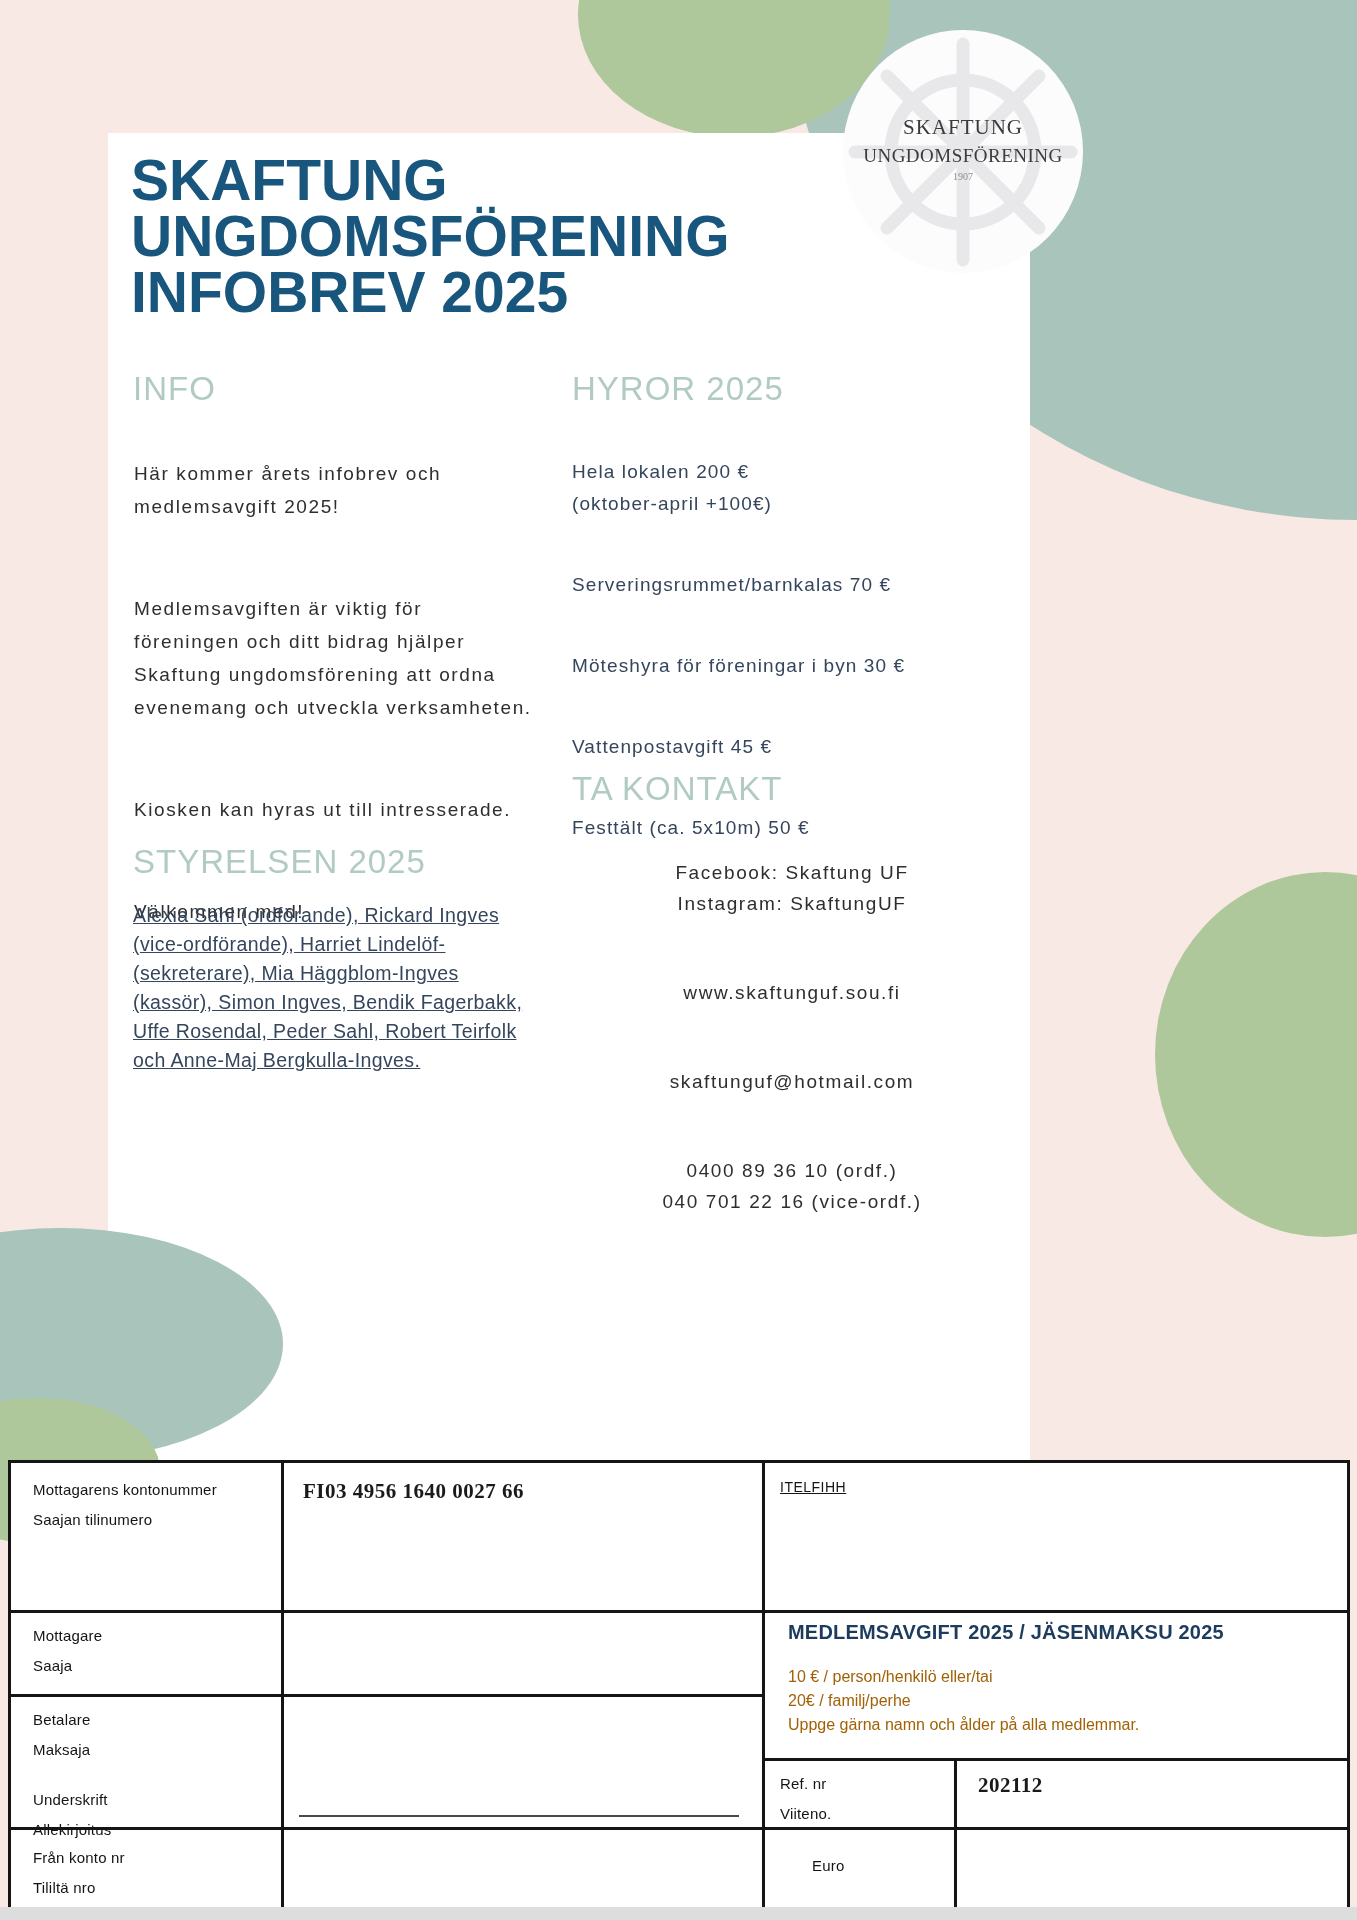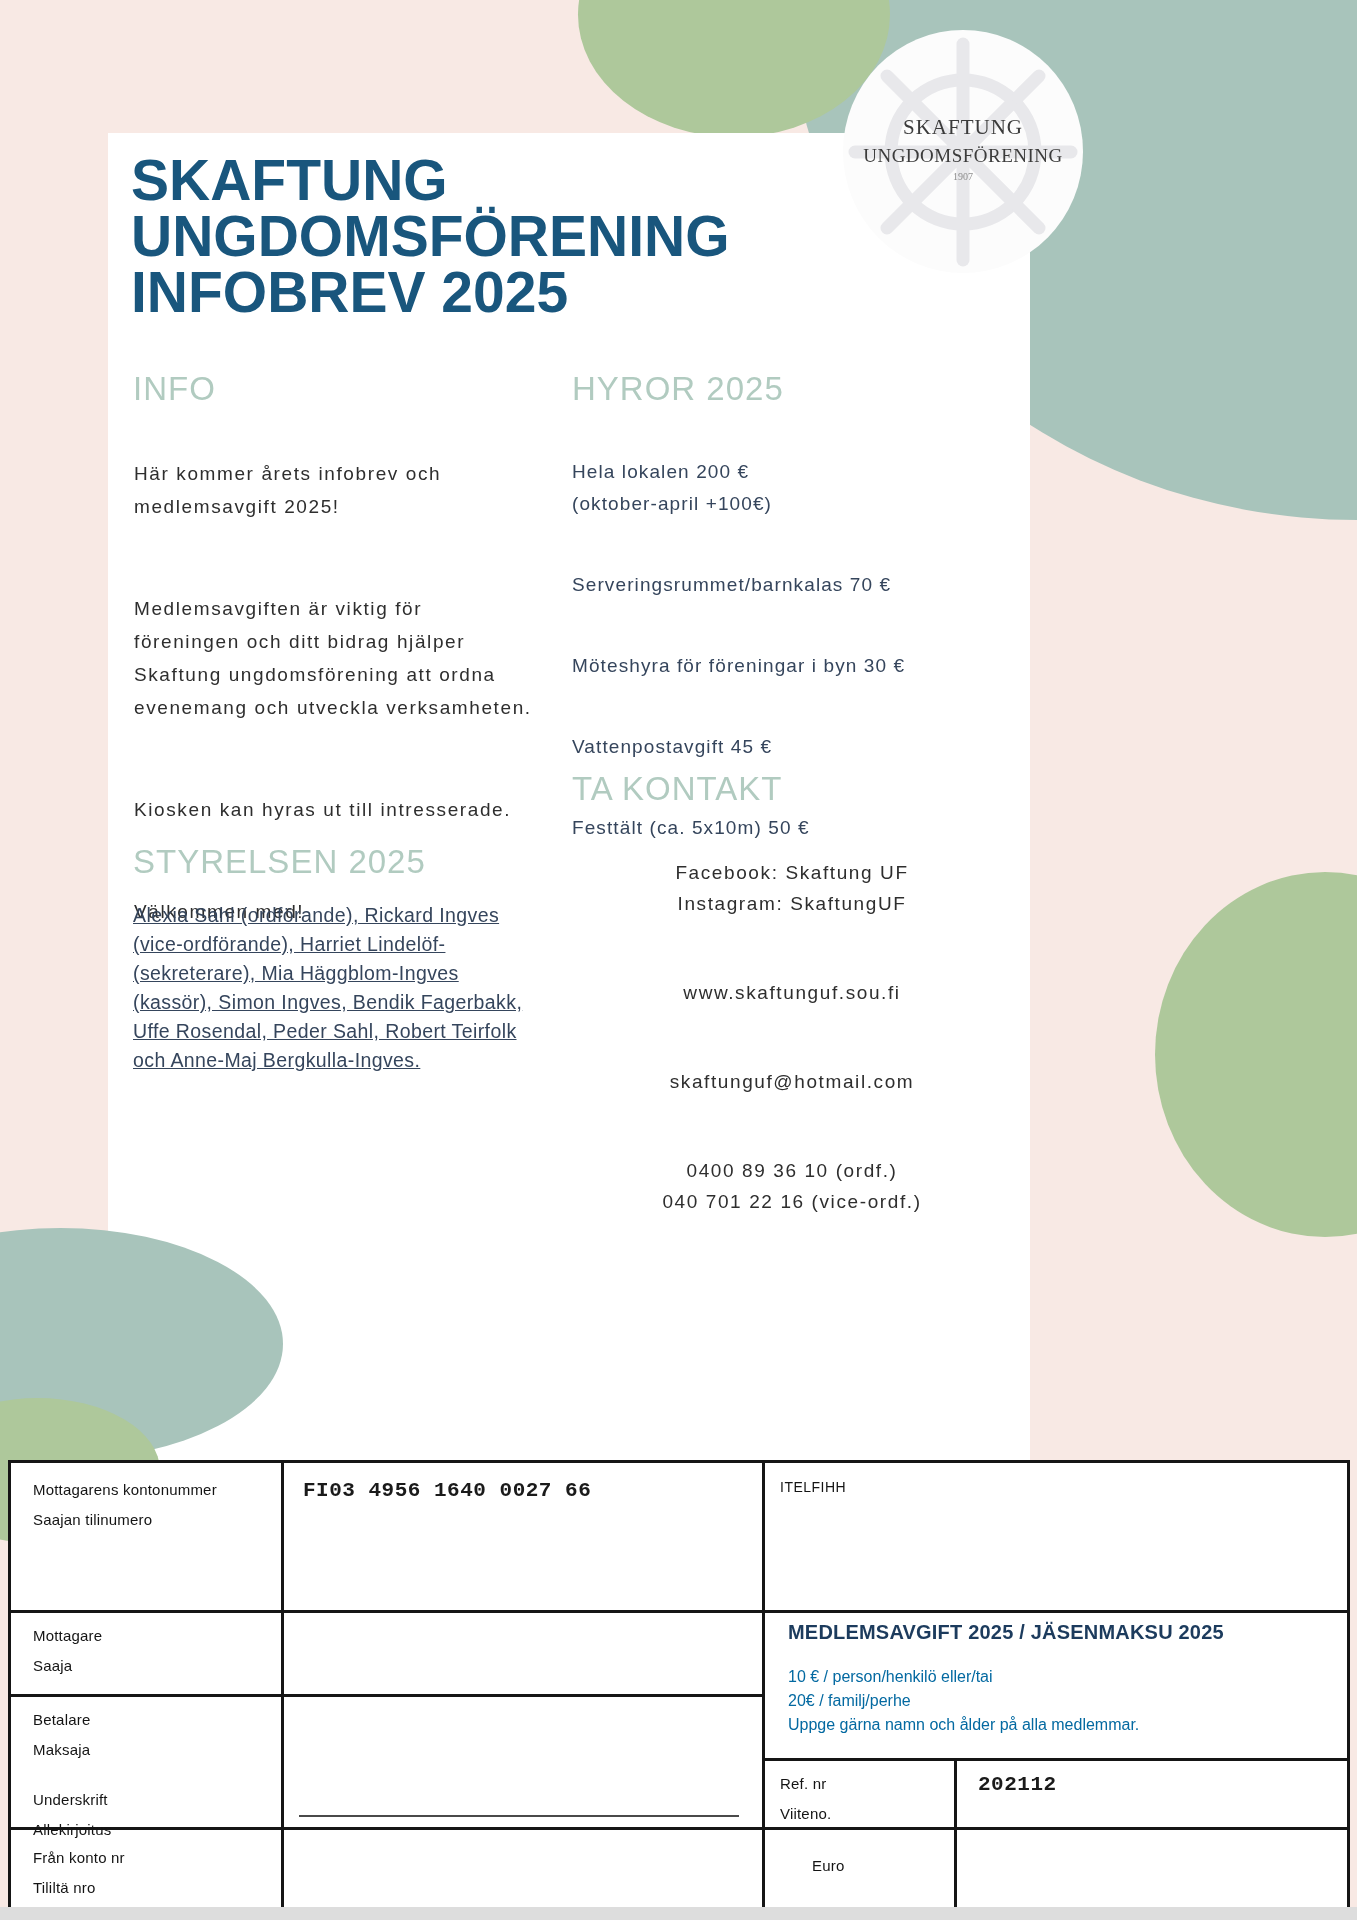--- a/index.html
+++ b/index.html
@@ -60,25 +60,25 @@
   .kontakt-body div{margin:0 0 27px 0;text-align:center;}
 
   
   .bankform{position:absolute;left:8px;top:1460px;width:1342px;height:458px;
             background:#ffffff;border:3px solid #151515;box-sizing:border-box;z-index:10;}
   .fline{position:absolute;background:#151515;}
   .fl-h{height:3px;}
   .fl-v{width:3px;}
   .flabel{position:absolute;color:#141414;font-size:15px;line-height:30px;
           white-space:pre-line;letter-spacing:0.2px;}
-  .fserif{position:absolute;font-family:Liberation Mono, monospace;font-weight:600;
+  .fserif{position:absolute;font-family:Liberation Serif, serif;font-weight:600;
           font-size:21px;color:#1a1a1a;letter-spacing:0.5px;}
   .fbic{position:absolute;font-size:14px;color:#141414;letter-spacing:0.5px;}
   .fee-h{position:absolute;color:#1c3b5d;font-weight:bold;font-size:20px;letter-spacing:0.2px;}
-  .fee-lines{position:absolute;color:#0369a1;font-size:16px;line-height:24px;white-space:pre-line;}
+  .fee-lines{position:absolute;color:#a16207;font-size:16px;line-height:24px;white-space:pre-line;}
   .sig-line{position:absolute;height:2px;background:#4a4a4a;}
 </style>
 </head>
 <body>
 
 <div class="page">
 
   <div class="blob blob-teal-top"></div>
   <div class="blob blob-green-top"></div>
   <div class="blob blob-green-right"></div>
@@ -157,21 +157,21 @@
     <div class="fline fl-h" style="top:231px;left:0;width:751px;"></div>
     <div class="fline fl-h" style="top:295px;left:751px;width:585px;"></div>
     <div class="fline fl-h" style="top:364px;left:0;width:1336px;"></div>
     <div class="fline fl-v" style="left:270px;top:0;height:452px;"></div>
     <div class="fline fl-v" style="left:751px;top:0;height:452px;"></div>
     <div class="fline fl-v" style="left:943px;top:295px;height:157px;"></div>
 
     <div class="flabel" style="left:22px;top:12px;">Mottagarens kontonummer
 Saajan tilinumero</div>
     <div class="fserif" style="left:292px;top:16px;">FI03 4956 1640 0027 66</div>
-    <div class="fbic" style="left:769px;top:16px;">ITELFIHH</div>
+    <div class="fbic" style="left:769px;top:16px;text-decoration:underline;">ITELFIHH</div>
 
     <div class="flabel" style="left:22px;top:158px;">Mottagare
 Saaja</div>
 
     <div class="fee-h" style="left:777px;top:158px;">MEDLEMSAVGIFT 2025 / JÄSENMAKSU 2025</div>
     <div class="fee-lines" style="left:777px;top:202px;">10 € / person/henkilö eller/tai
 20€ / familj/perhe
 Uppge gärna namn och ålder på alla medlemmar.</div>
 
     <div class="flabel" style="left:22px;top:242px;">Betalare

